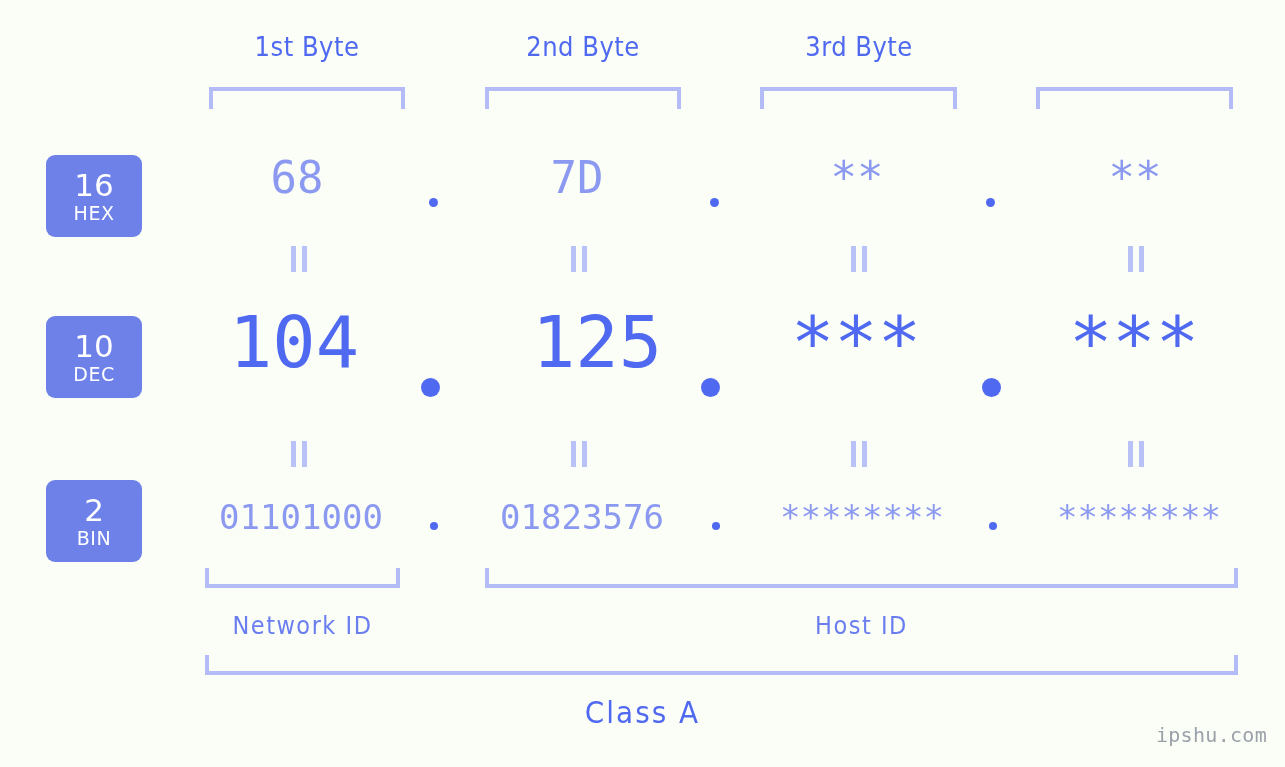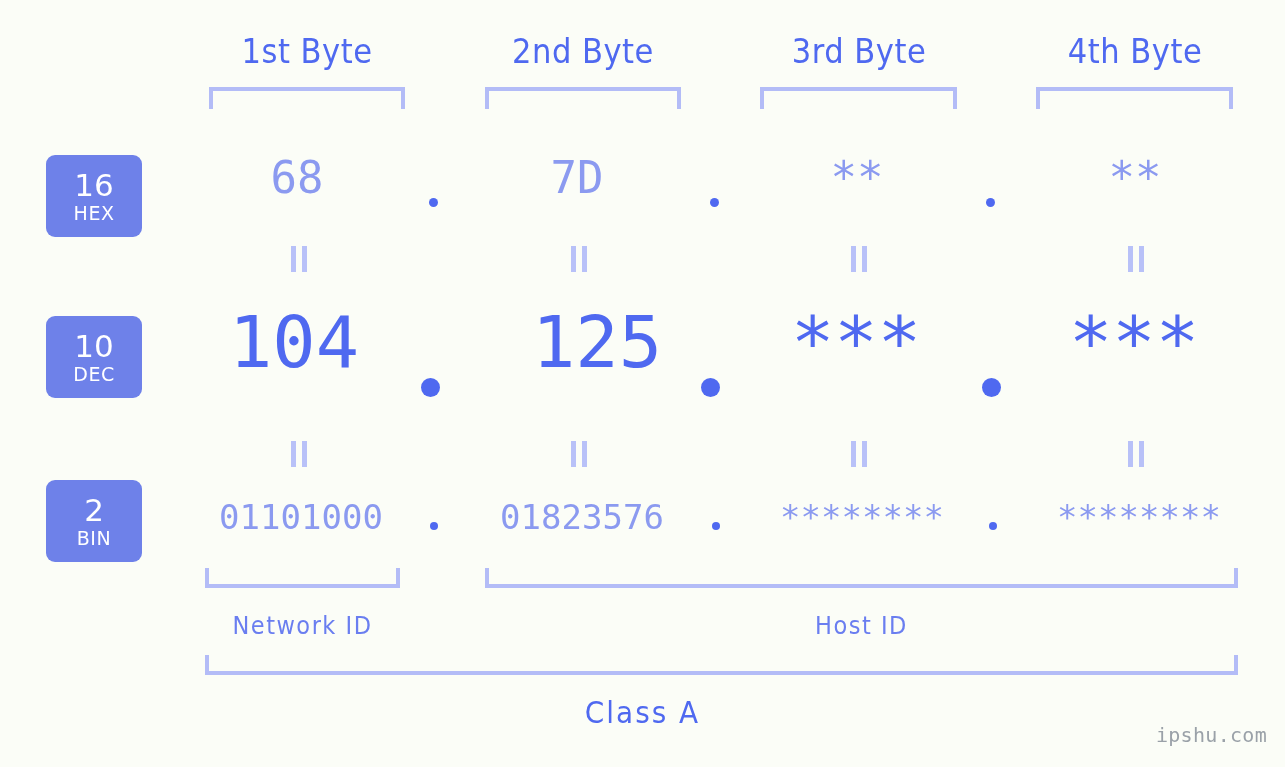--- a/index.html
+++ b/index.html
@@ -19,21 +19,21 @@
     height: 767px;
   }
 
   
   .byte-head {
     position: absolute;
     top: 31px;
     width: 240px;
     text-align: center;
     font-family: "DejaVu Sans Condensed", "Liberation Sans Narrow", "Liberation Sans", sans-serif;
-    font-size: 34px;
+    font-size: 27px;
     color: #4f69f0;
     letter-spacing: 0.5px;
     white-space: nowrap;
   }
 
   
   .bracket-top {
     position: absolute;
     height: 22px;
     border-top: 4px solid #b3bcf7;
@@ -164,21 +164,20 @@
   }
 </style>
 </head>
 <body>
 
 <div id="stage">
 
   <div class="byte-head" style="left:187px;">1st Byte</div>
   <div class="byte-head" style="left:463px;">2nd Byte</div>
   <div class="byte-head" style="left:739px;">3rd Byte</div>
-  <div class="byte-head" style="left:1015px;">4th Byte</div>
 
   <div class="bracket-top" style="left:209px;  width:196px; top:87px;"></div>
   <div class="bracket-top" style="left:485px;  width:196px; top:87px;"></div>
   <div class="bracket-top" style="left:760px;  width:197px; top:87px;"></div>
   <div class="bracket-top" style="left:1036px; width:197px; top:87px;"></div>
 
   <div class="badge" style="top:155px;">
     <span class="num">16</span>
     <span class="lbl">HEX</span>
   </div>

